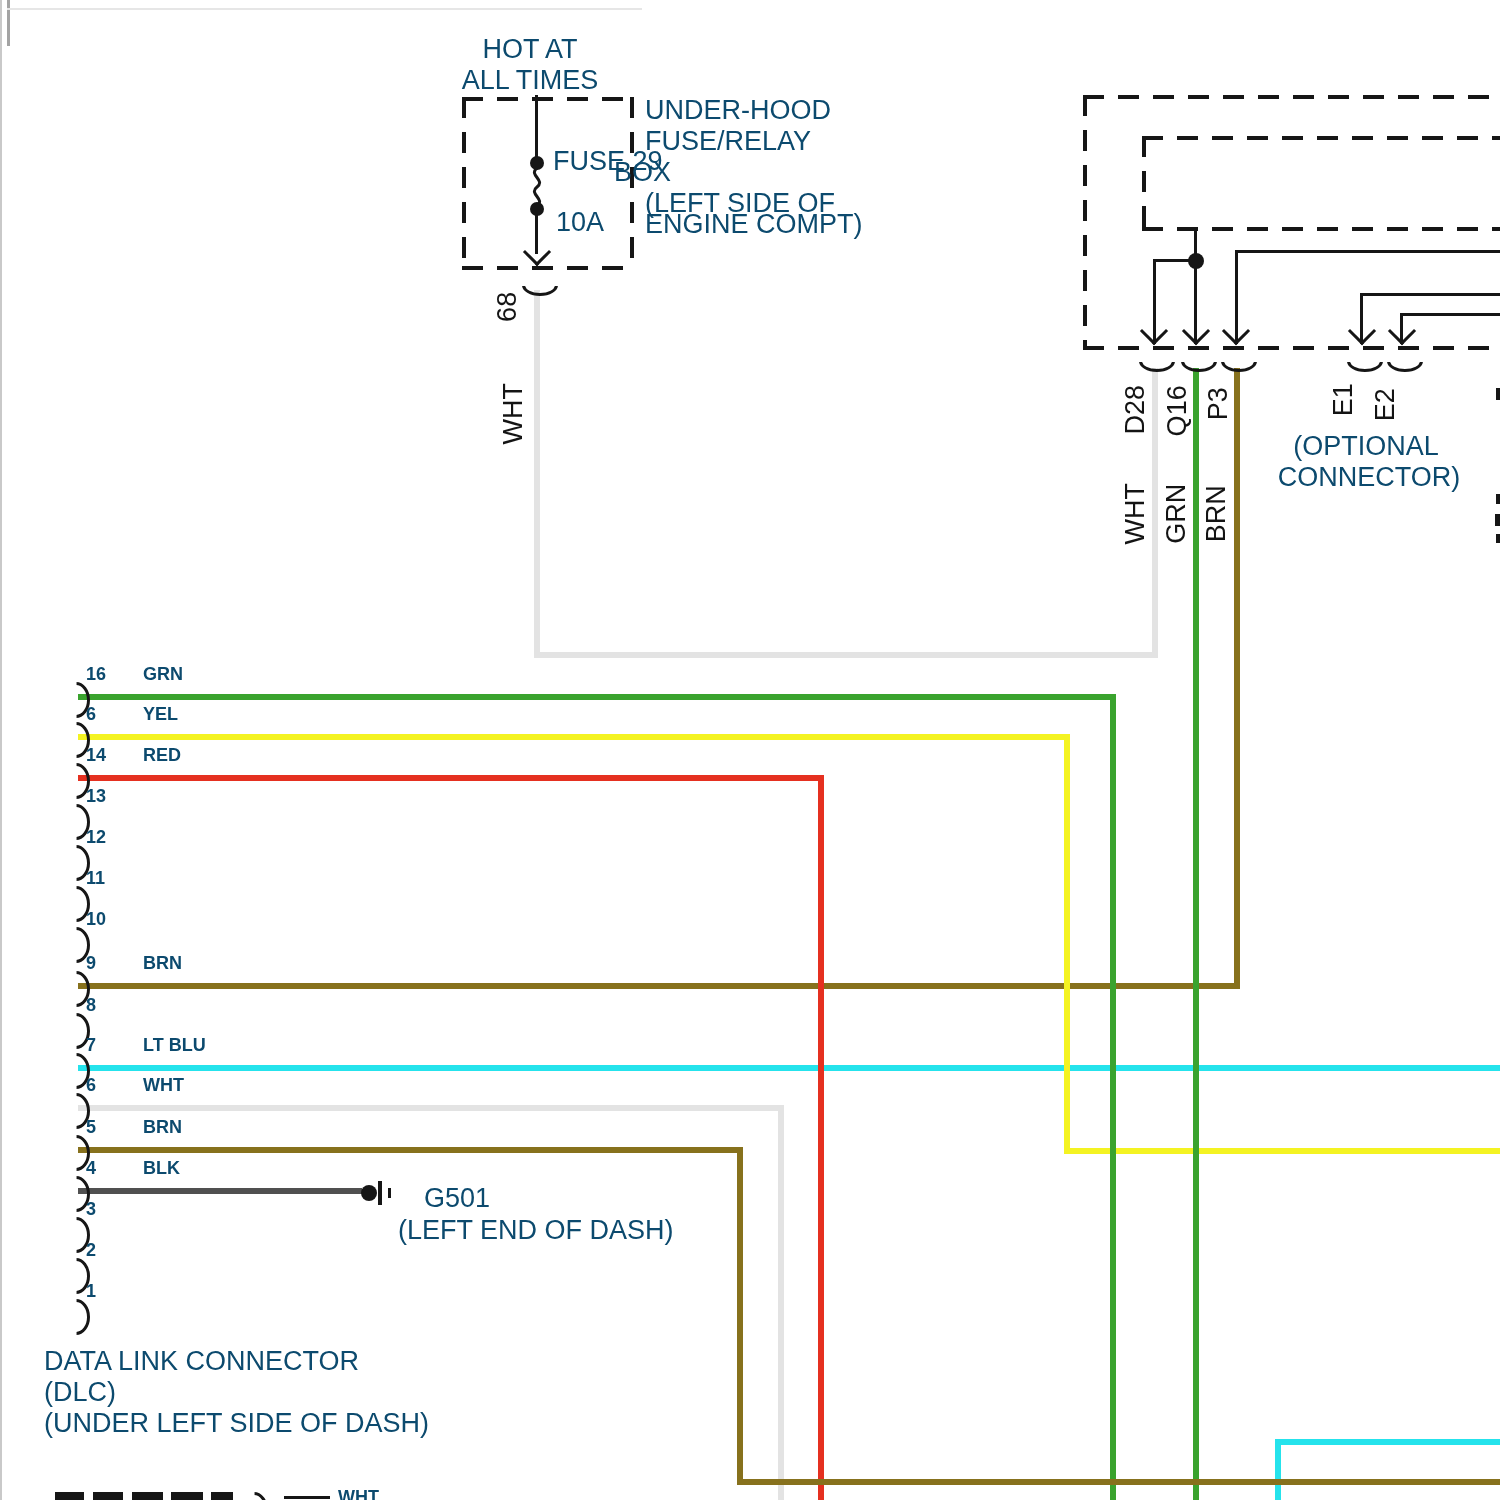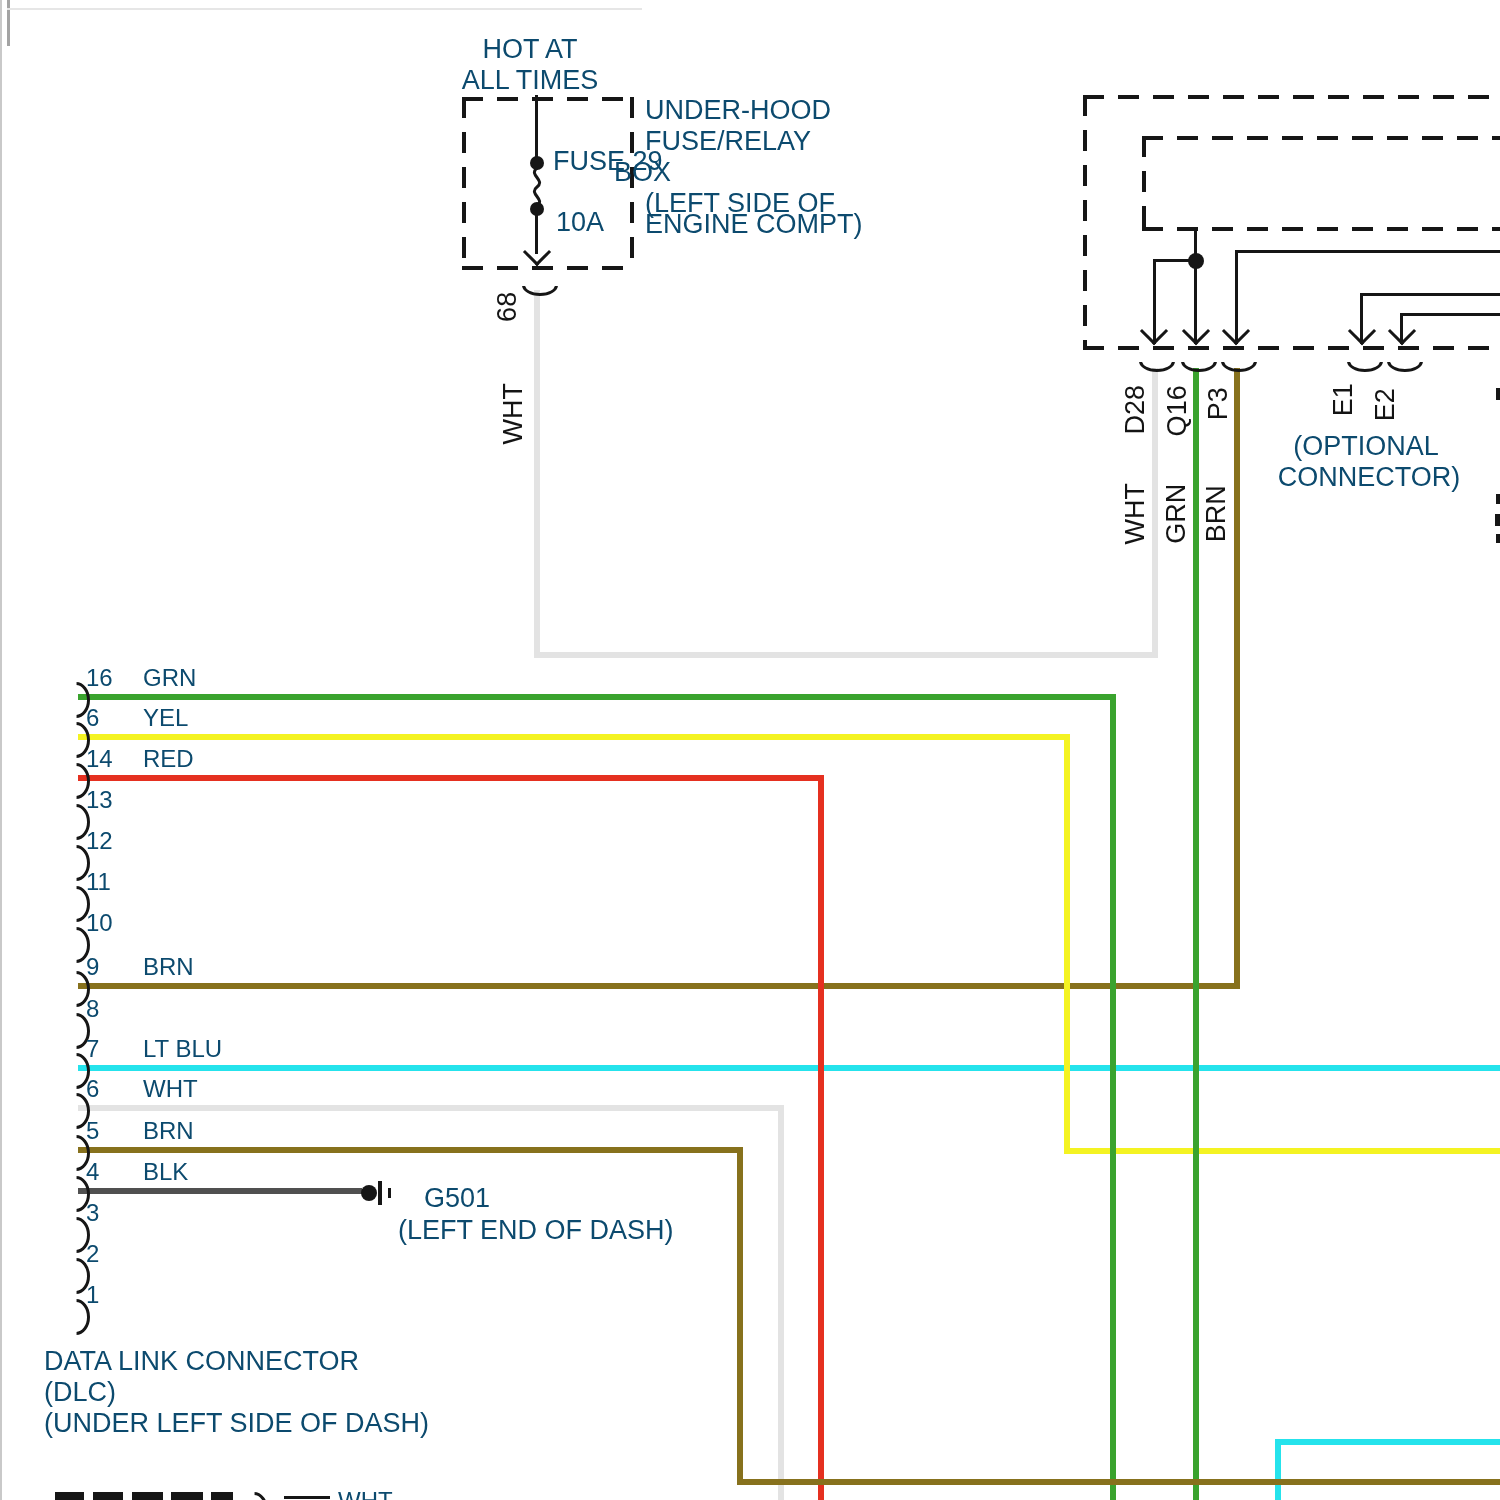--- a/index.html
+++ b/index.html
@@ -1,19 +1,19 @@
 <!DOCTYPE html>
 <html style="--line: #161616; --green: #3aa32e; --yellow: #f4f322; --red: #e53020; --brown: #87711d; --light-blue: #25e3ec; --white-wire: #e3e3e3; --black-wire: #505050;"><head>
 <meta charset="utf-8">
 <style>
   html,body{margin:0;padding:0;background:#fff;}
   #canvas{position:relative;width:1500px;height:1500px;overflow:hidden;background:#fff;
           font-family:"Liberation Sans",sans-serif;color:#141414;}
   .t{position:absolute;font-size:27px;line-height:1.1;white-space:nowrap;color:#0c4a6e;}
-  .t26{font-size:24px;}
+  .t26{font-size:18px;font-weight:bold;}
   .ctr{text-align:center;}
   .vt{position:absolute;width:120px;text-align:center;font-size:27px;line-height:1.1;
       white-space:nowrap;transform:rotate(-90deg);color:#141414;}
   .wire{position:absolute;}
   .wgrn{background:var(--green);}
   .wyel{background:var(--yellow);}
   .wred{background:var(--red);}
   .wbrn{background:var(--brown);}
   .wcyn{background:var(--light-blue);}
   .wwht{background:var(--white-wire);}

